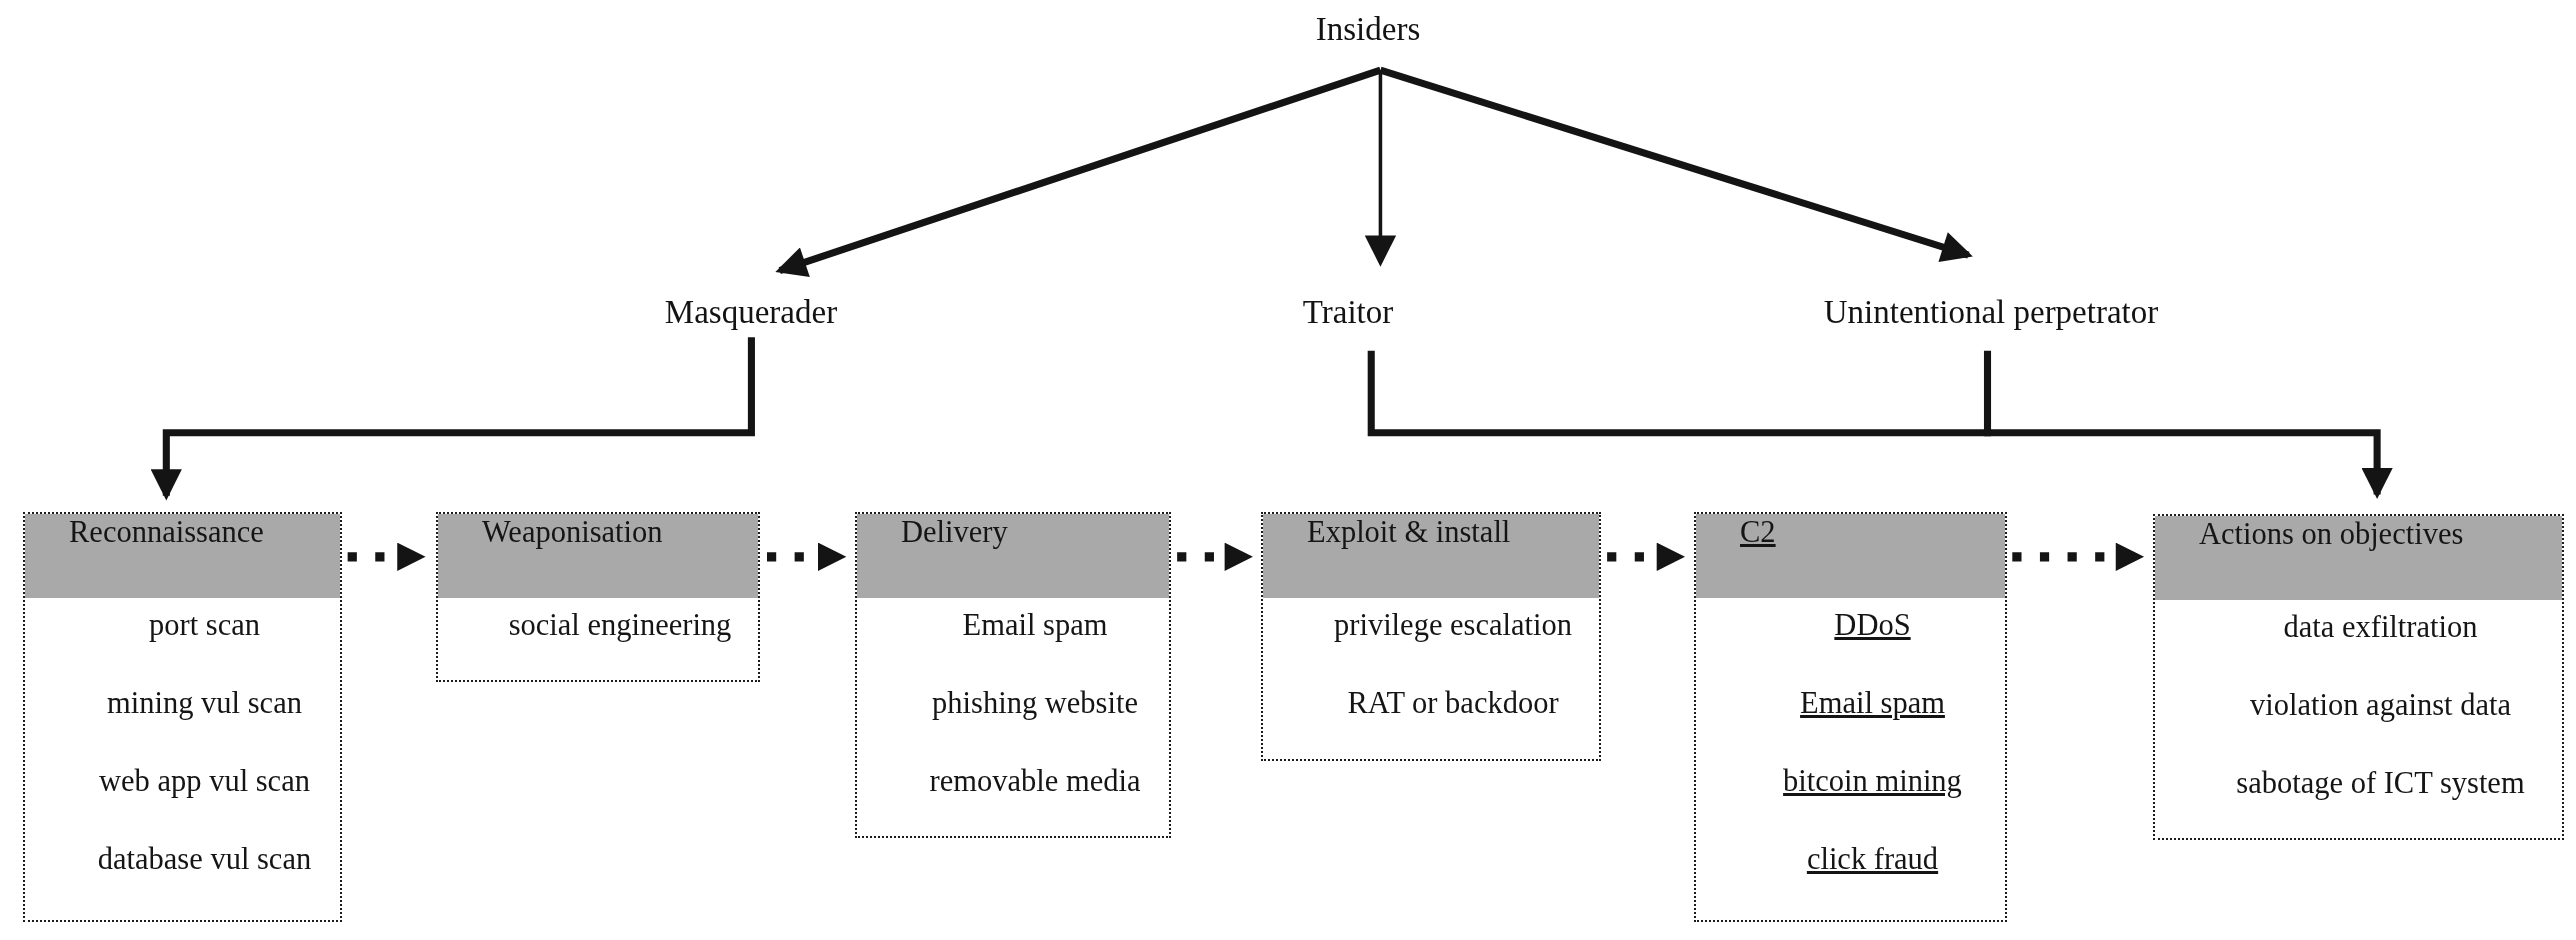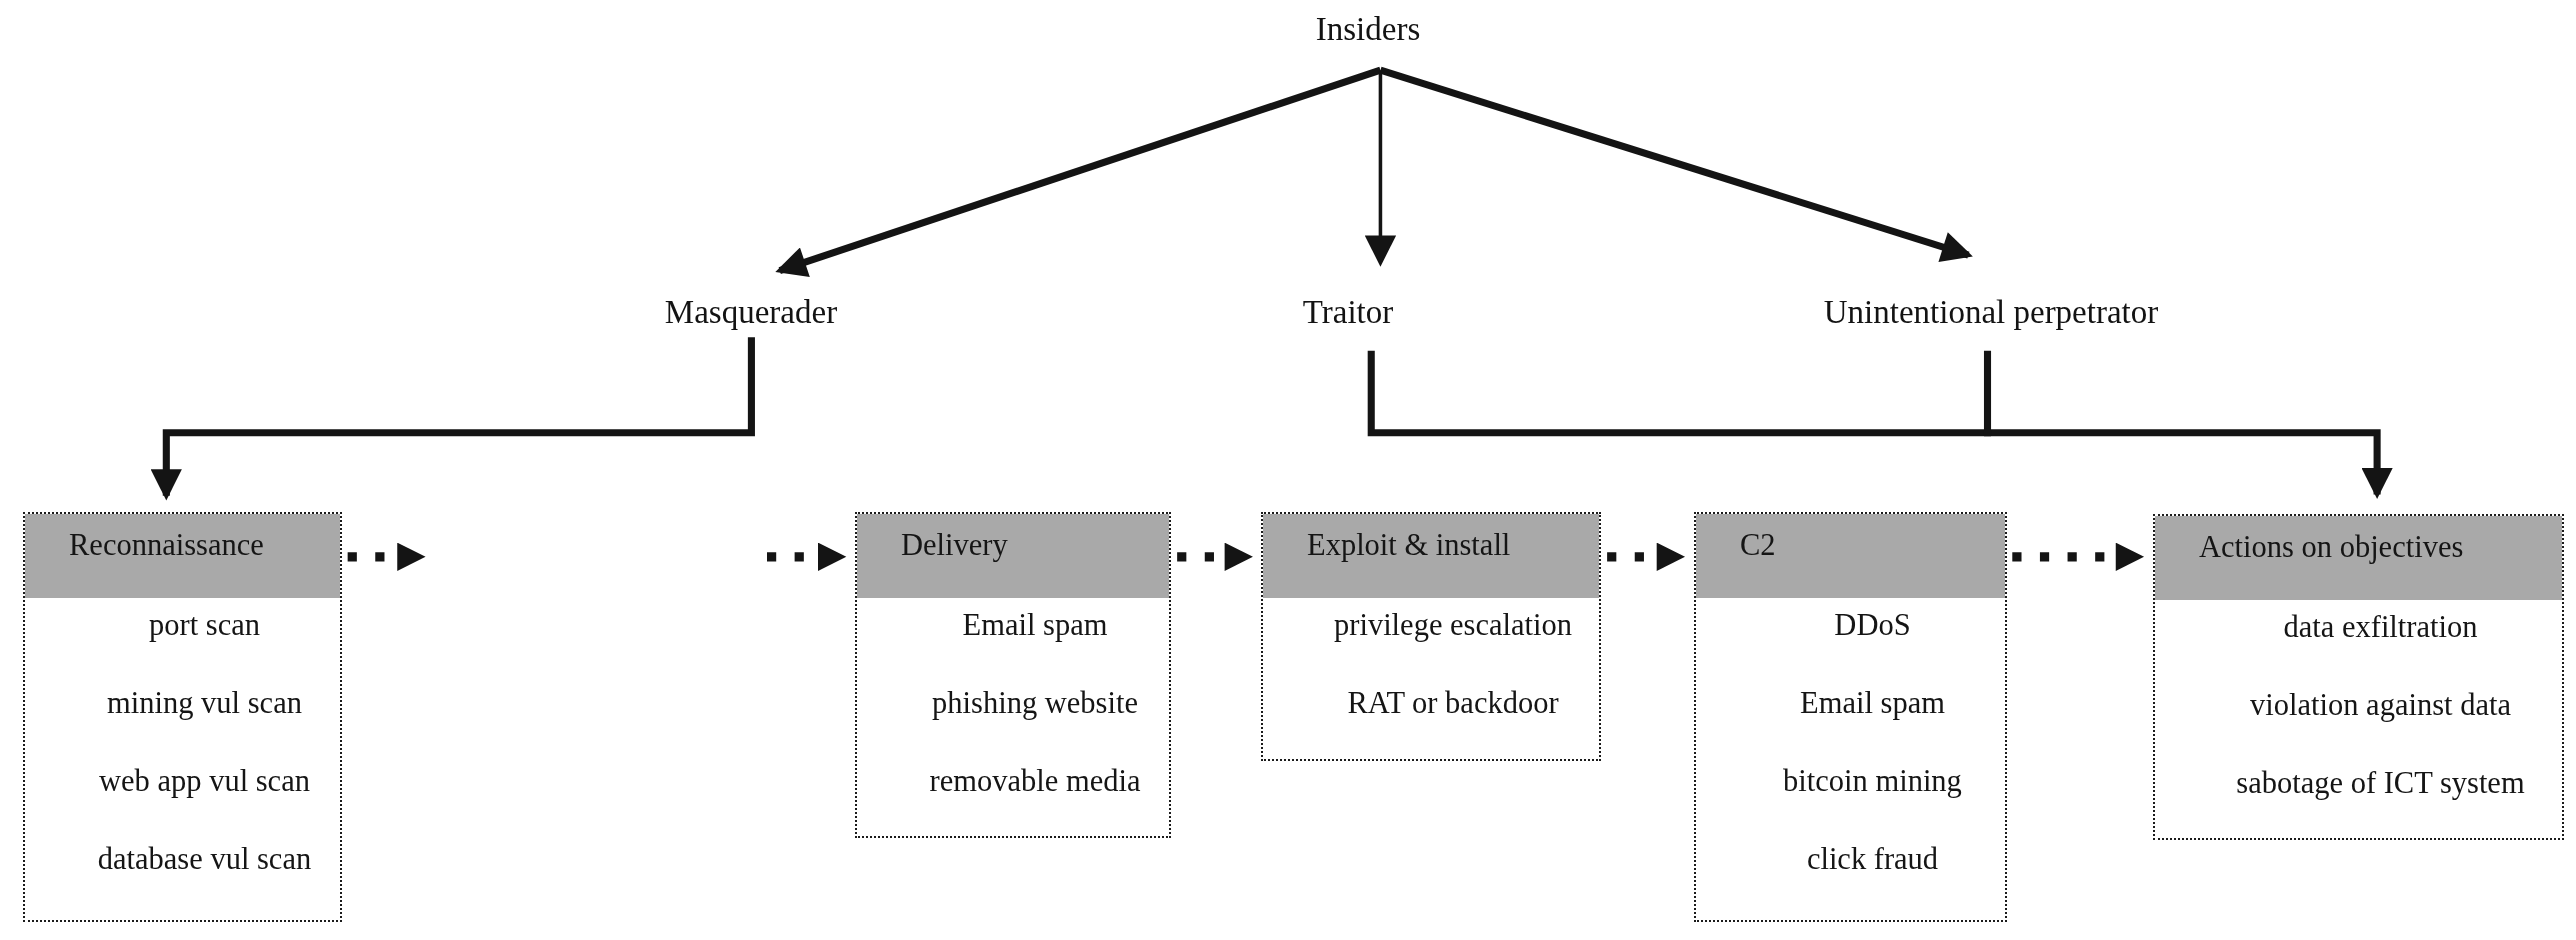--- a/index.html
+++ b/index.html
@@ -34,21 +34,21 @@
   .stage-box {
     position: absolute;
     box-sizing: border-box;
     border: 2.8px dotted #1b1b1b;
     background: #ffffff;
   }
   .stage-header {
     box-sizing: border-box;
     height: 84px;
     background: #a9a9a9;
-    padding: 15px 0 0 44px;
+    padding: 2px 0 0 44px;
     font-size: 30.5px;
     line-height: 1.1;
     color: #151515;
   }
   .stage-body {
     padding-top: 10px;
     text-align: center;
   }
   .stage-item {
     height: 78px;
@@ -99,39 +99,45 @@
   <div class="stage-box" style="left:23px; top:512px; width:319px; height:410px;">
     <div class="stage-header">Reconnaissance</div>
     <div class="stage-body">
       <div class="stage-item">port scan</div>
       <div class="stage-item">mining vul scan</div>
       <div class="stage-item">web app vul scan</div>
       <div class="stage-item">database vul scan</div>
     </div>
   </div>
 
+  <div class="stage-box" style="left:436px; top:512px; width:324px; height:170px;">
+    <div class="stage-header">Weaponisation</div>
+    <div class="stage-body">
+      <div class="stage-item">social engineering</div>
+    </div>
+  </div>
 
   <div class="stage-box" style="left:855px; top:512px; width:316px; height:326px;">
     <div class="stage-header">Delivery</div>
     <div class="stage-body">
       <div class="stage-item">Email spam</div>
       <div class="stage-item">phishing website</div>
       <div class="stage-item">removable media</div>
     </div>
   </div>
 
   <div class="stage-box" style="left:1261px; top:512px; width:340px; height:249px;">
     <div class="stage-header">Exploit &amp; install</div>
     <div class="stage-body">
       <div class="stage-item">privilege escalation</div>
       <div class="stage-item">RAT or backdoor</div>
     </div>
   </div>
 
-  <div class="stage-box" style="left:1694px; top:512px; width:313px; height:410px;">
+  <div class="stage-box" style="left:1694px; top:512px; width:313px; height:410px;text-decoration:underline;">
     <div class="stage-header">C2</div>
     <div class="stage-body">
       <div class="stage-item">DDoS</div>
       <div class="stage-item">Email spam</div>
       <div class="stage-item">bitcoin mining</div>
       <div class="stage-item">click fraud</div>
     </div>
   </div>
 
   <div class="stage-box" style="left:2153px; top:514px; width:411px; height:326px;">

